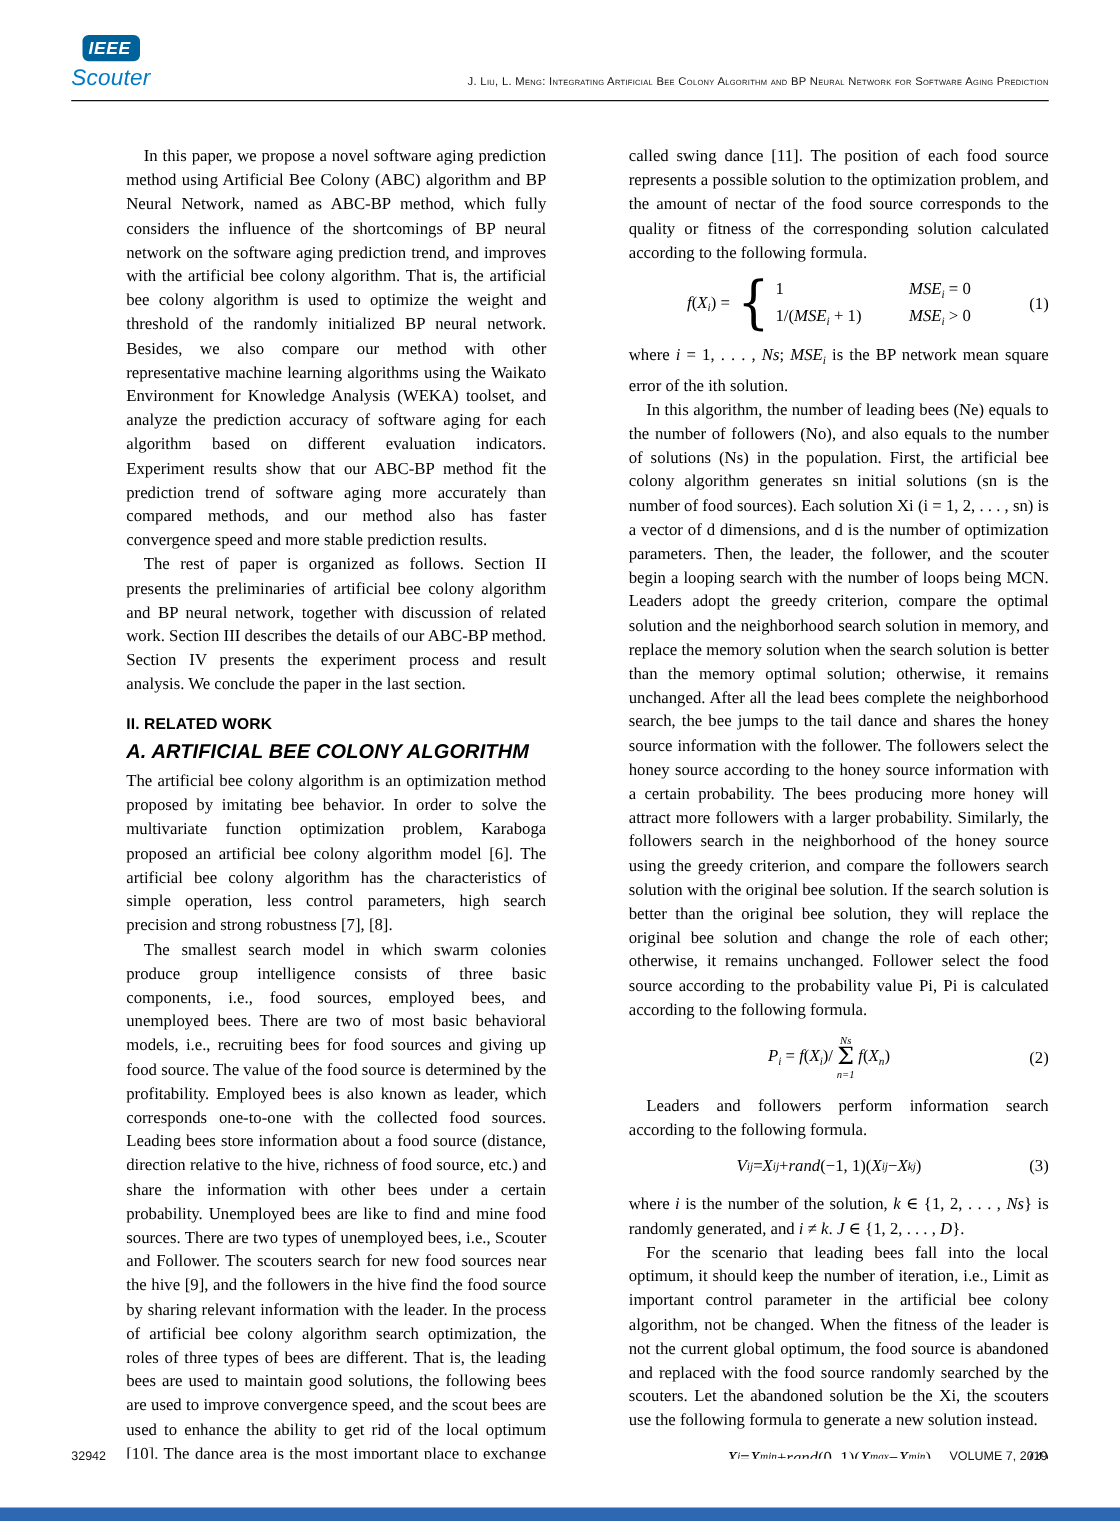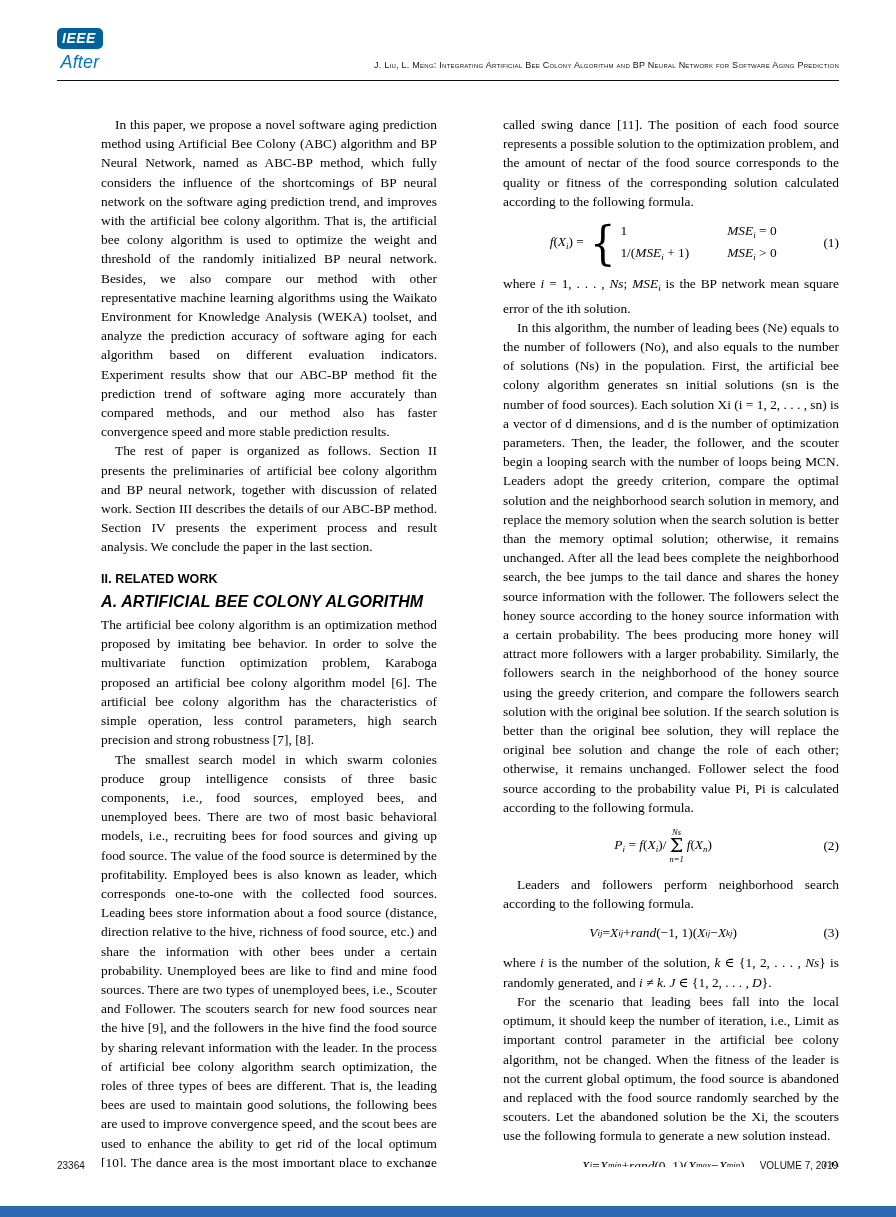--- a/index.html
+++ b/index.html
@@ -90,21 +90,21 @@
   }
 </style>
 </head>
 <body>
 
 <div class="page">
 
   <header class="header">
     <div class="logo">
       <span class="logo-ieee">IEEE</span>
-      <span class="logo-access">After</span>
+      <span class="logo-access">Scouter</span>
     </div>
     <div class="running-title">J. Liu, L. Meng: Integrating Artificial Bee Colony Algorithm and BP Neural Network for Software Aging Prediction</div>
   </header>
 
   <div class="content">
 
     <div class="col">
       <p class="indent">In this paper, we propose a novel software aging prediction method using Artificial Bee Colony (ABC) algorithm and BP Neural Network, named as ABC-BP method, which fully considers the influence of the shortcomings of BP neural network on the software aging prediction trend, and improves with the artificial bee colony algorithm. That is, the artificial bee colony algorithm is used to optimize the weight and threshold of the randomly initialized BP neural network. Besides, we also compare our method with other representative machine learning algorithms using the Waikato Environment for Knowledge Analysis (WEKA) toolset, and analyze the prediction accuracy of software aging for each algorithm based on different evaluation indicators. Experiment results show that our ABC-BP method fit the prediction trend of software aging more accurately than compared methods, and our method also has faster convergence speed and more stable prediction results.</p>
       <p class="indent">The rest of paper is organized as follows. Section II presents the preliminaries of artificial bee colony algorithm and BP neural network, together with discussion of related work. Section III describes the details of our ABC-BP method. Section IV presents the experiment process and result analysis. We conclude the paper in the last section.</p>
       <h2 class="sec-heading">II. RELATED WORK</h2>
@@ -139,21 +139,21 @@
           <span class="sum">
             <span class="sum-top">Ns</span>
             <span class="sum-sigma">Σ</span>
             <span class="sum-bottom">n=1</span>
           </span>
           <span><span class="tok-i">f</span><span class="tok-n">(</span><span class="tok-i">X</span><span class="tok-sub">n</span><span class="tok-n">)</span></span>
         </span>
         <span class="eq-number">(2)</span>
       </div>
 
-      <p class="indent">Leaders and followers perform neighborhood search according to the following formula.</p>
+      <p class="indent">Leaders and followers perform information search according to the following formula.</p>
 
       <div class="equation">
         <span class="eq-body">
             <span class="tok-i">V</span>
             <span class="tok-sub">ij</span>
             <span class="tok-n"> = </span>
             <span class="tok-i">X</span>
             <span class="tok-sub">ij</span>
             <span class="tok-n"> + </span>
             <span class="tok-i">rand</span>
@@ -189,17 +189,17 @@
             <span class="tok-n">)</span>
           </span>
         <span class="eq-number">(4)</span>
       </div>
     </div>
 
   </div>
 </div>
 
 <footer class="footer">
-  <span>23364</span>
+  <span>32942</span>
   <span>VOLUME 7, 2019</span>
 </footer>
 
 <div class="bottom-bar"></div>
 
 </body></html>

